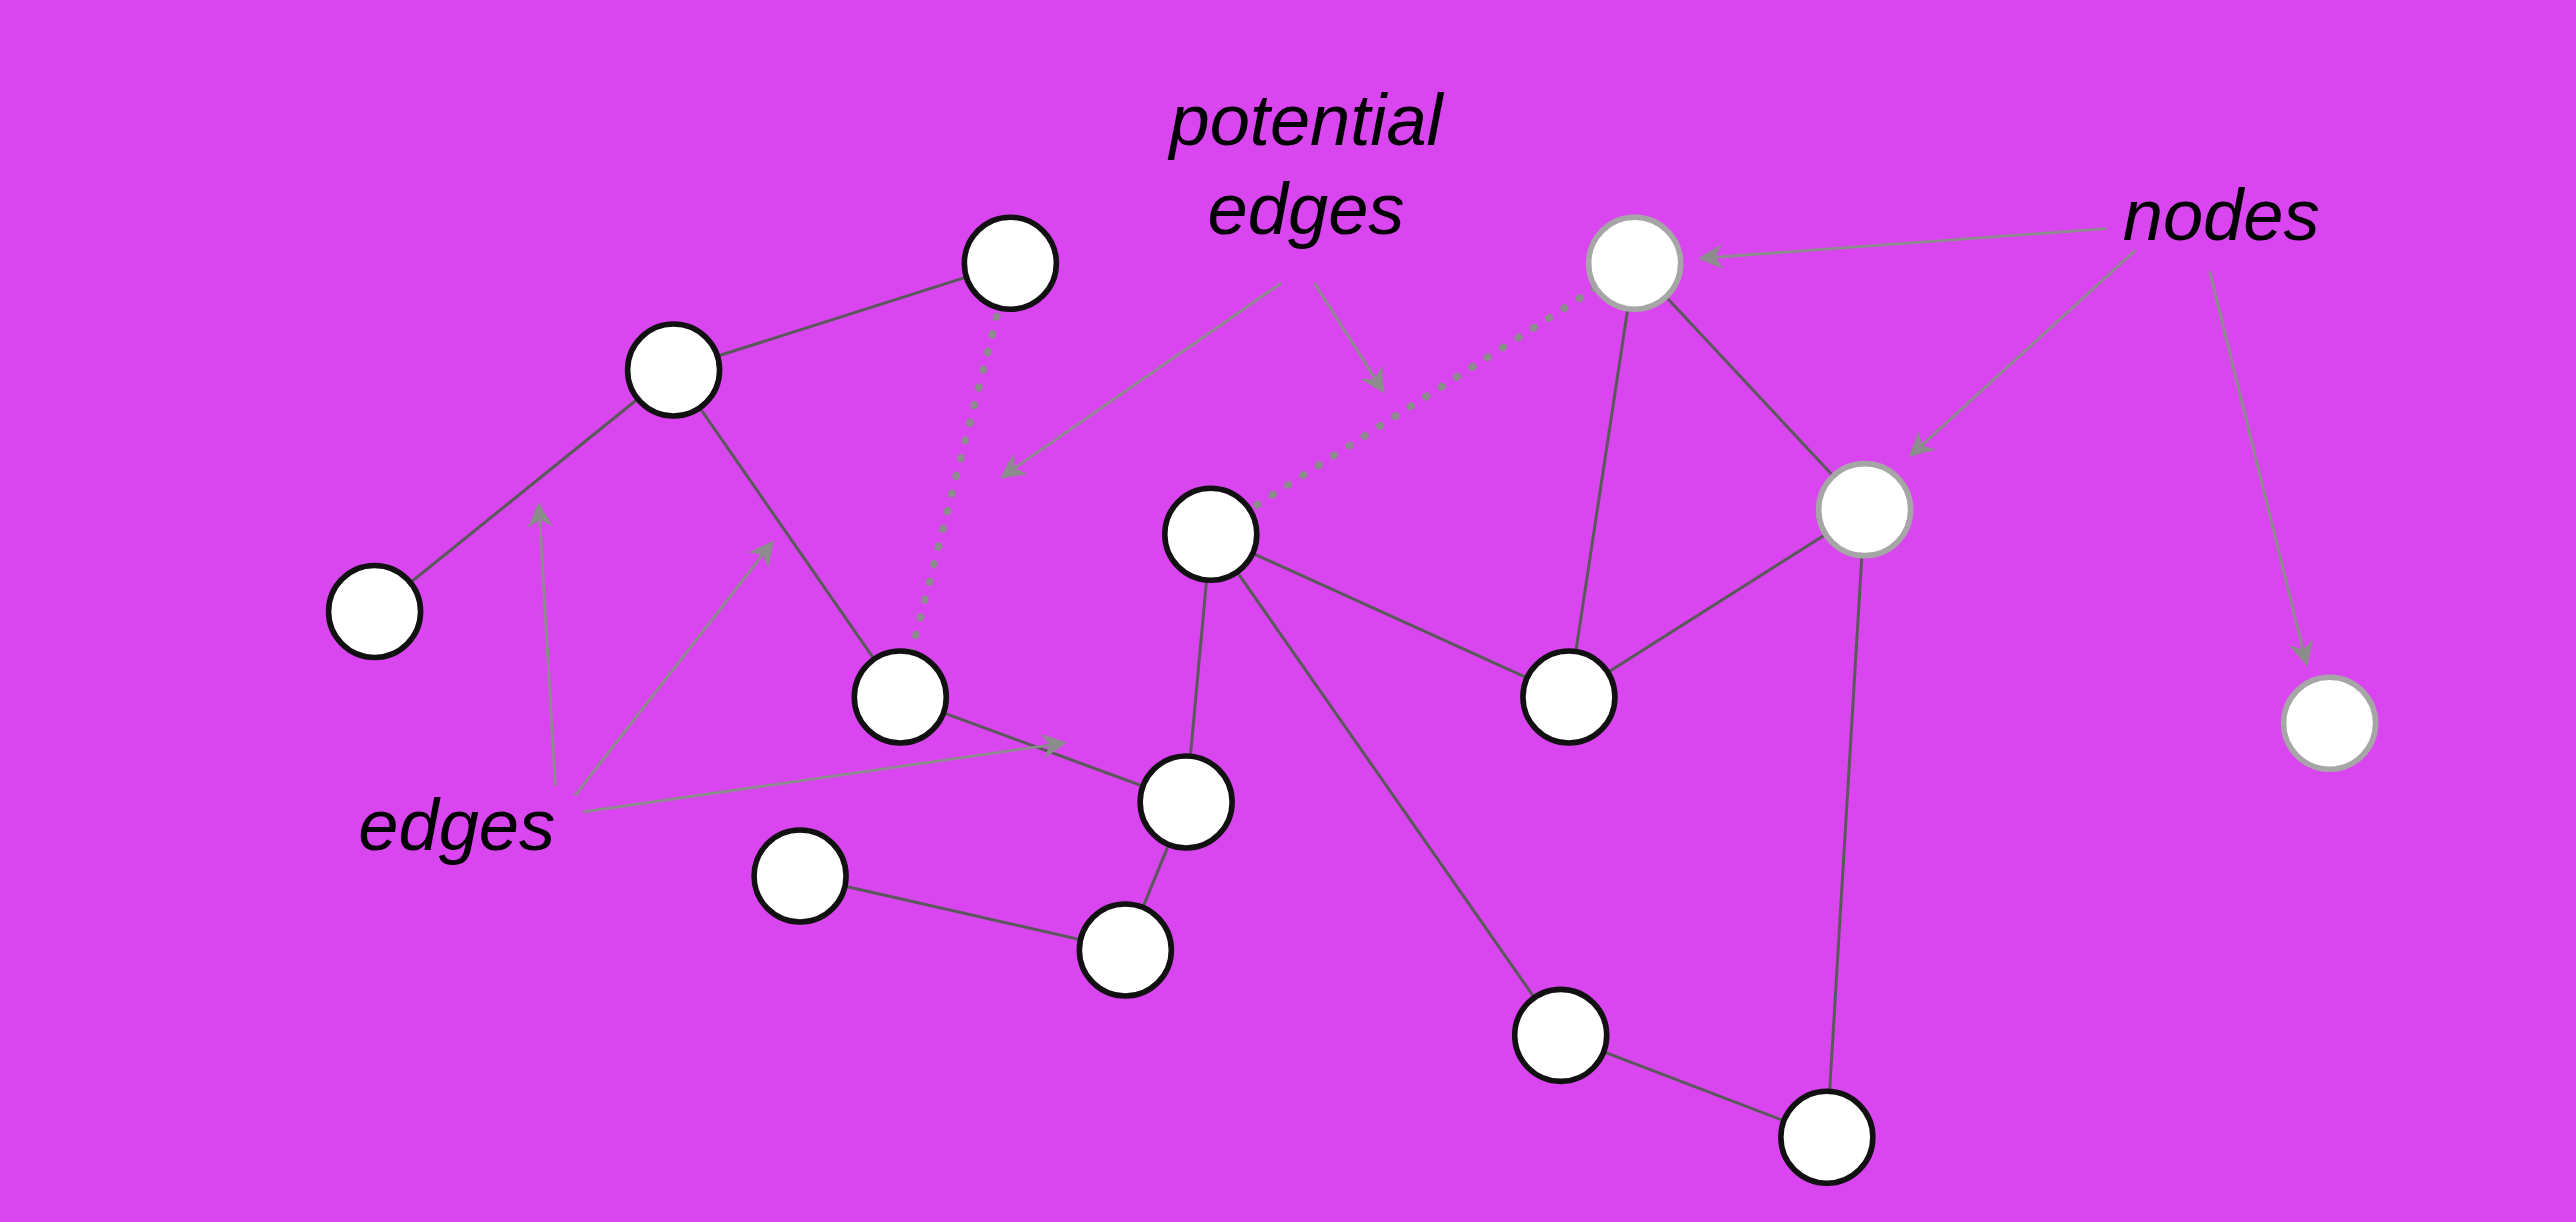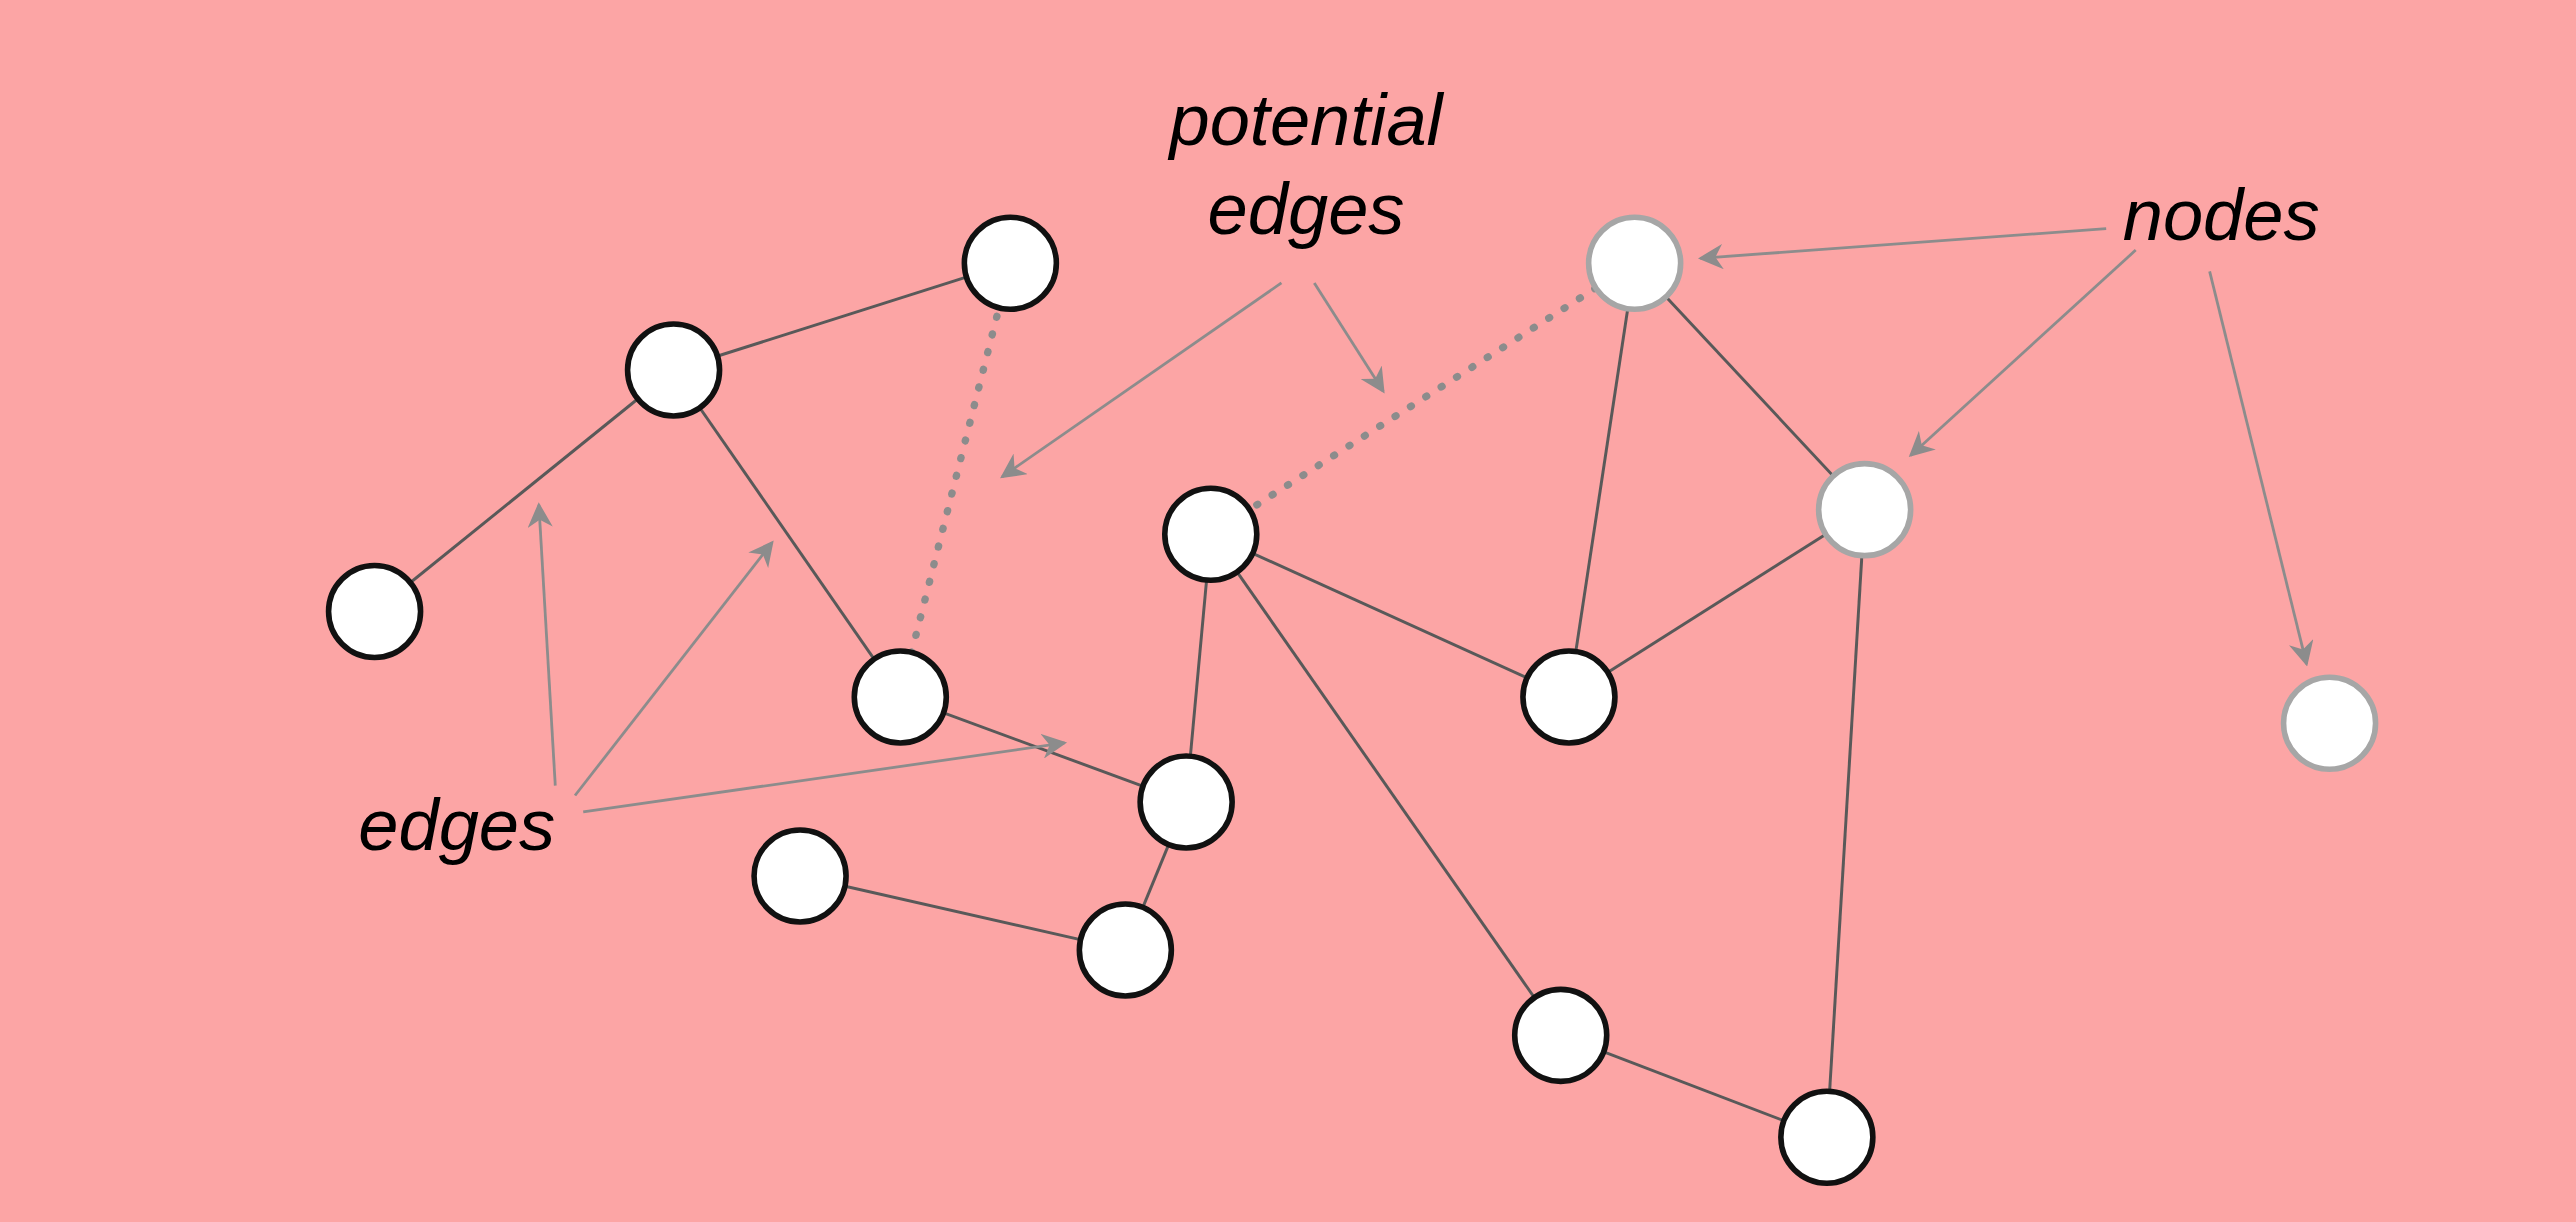--- a/index.html
+++ b/index.html
@@ -10,21 +10,21 @@
   body {
     width: 2576px;
     height: 1223px;
     position: relative;
     overflow: hidden;
     font-family: "Liberation Sans", sans-serif;
   }
   .canvas {
     position: absolute;
     inset: 0;
-    background: #fca5a5;
+    background: #d946ef;
     text-decoration: underline;
   }
   svg {
     display: block;
     width: 100%;
     height: 100%;
   }
 </style>
 </head>
 <body>

